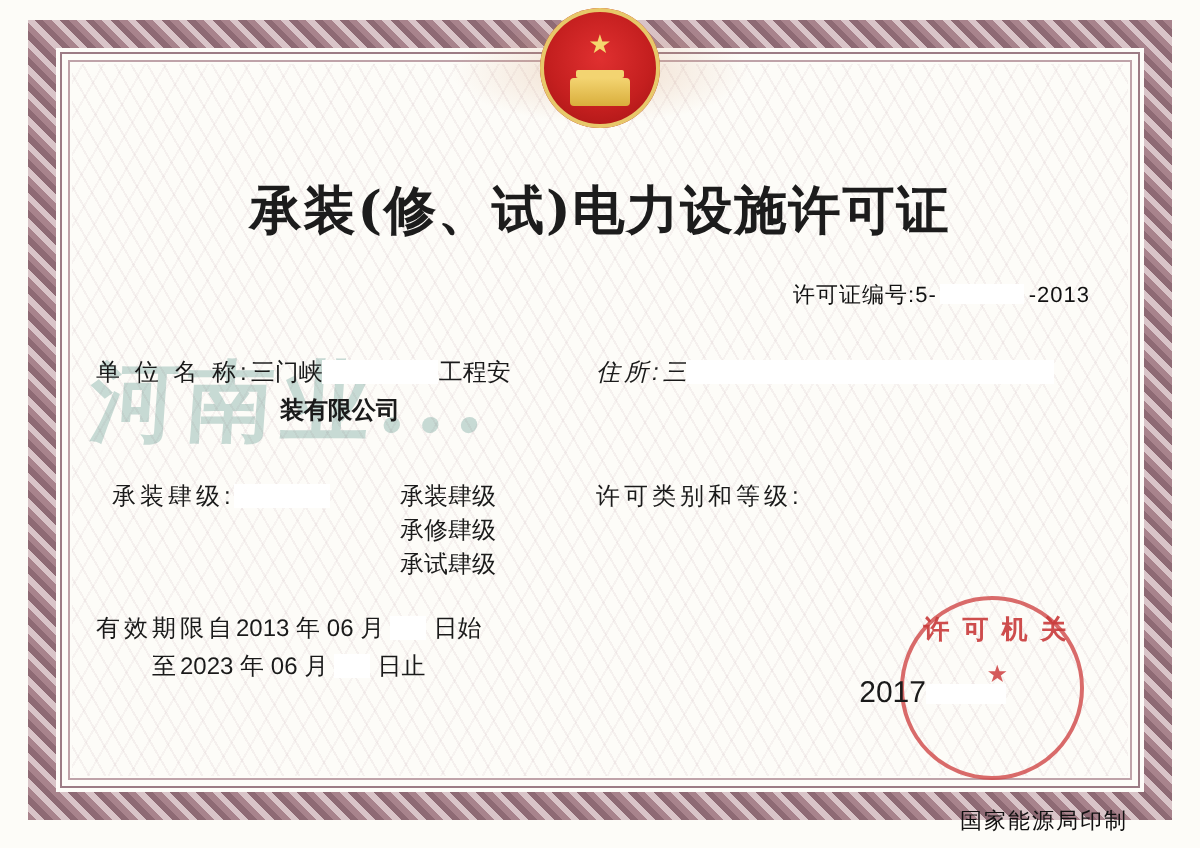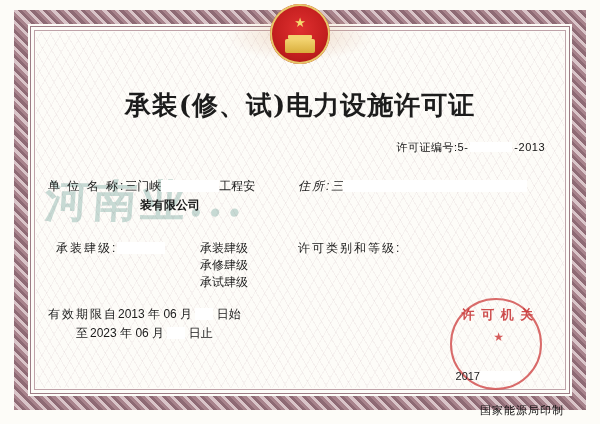--- a/index.html
+++ b/index.html
@@ -232,25 +232,24 @@
   .seal-star {
     position: absolute;
     right: 96px;
     top: 330px;
     color: #cf4040;
     font-size: 12px;
     opacity: 0.85;
   }
   .issue-date {
     position: absolute;
-    right: 80px;
+    right: 97px;
     top: 338px;
-    font-size: 11px;
+    font-size: 15px;
     color: #1a1a1a;
-    margin-top: 32px;
   }
   .issue-date .blank {
     display: inline-block;
     width: 40px;
     height: 10px;
     background: #fff;
     vertical-align: -1px;
   }
 
   

